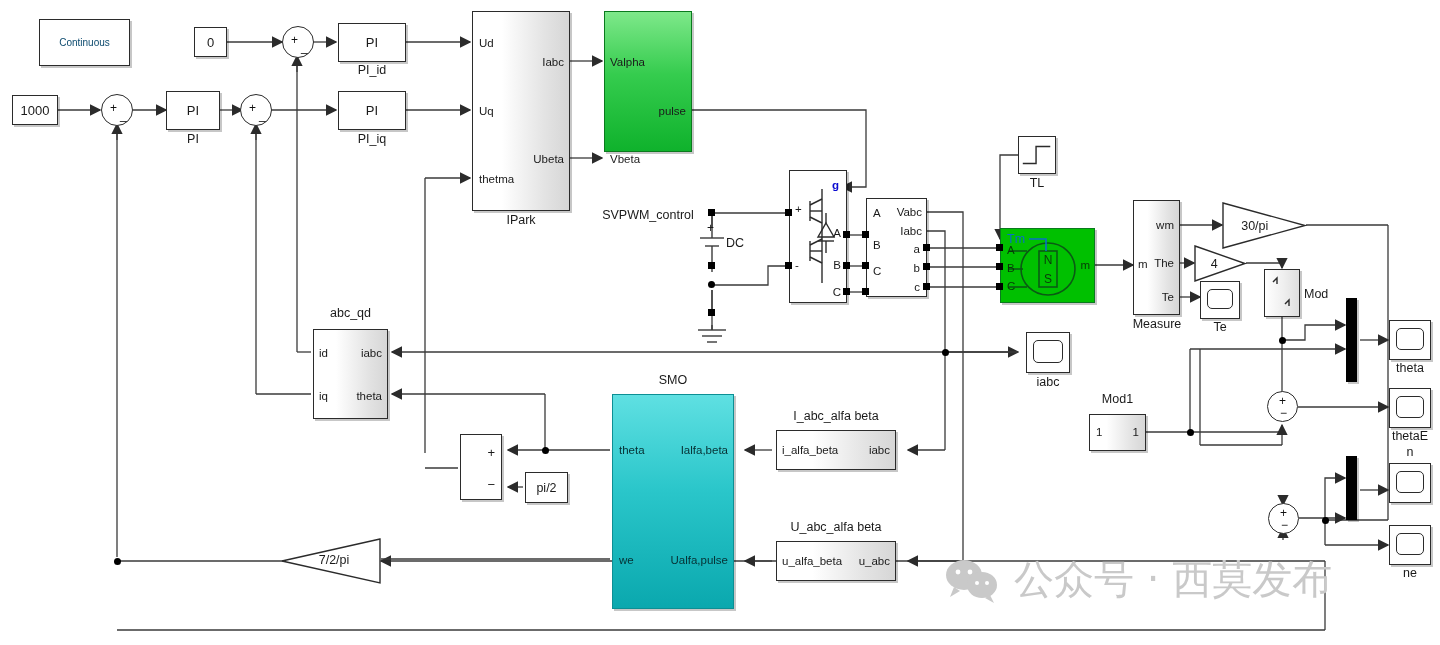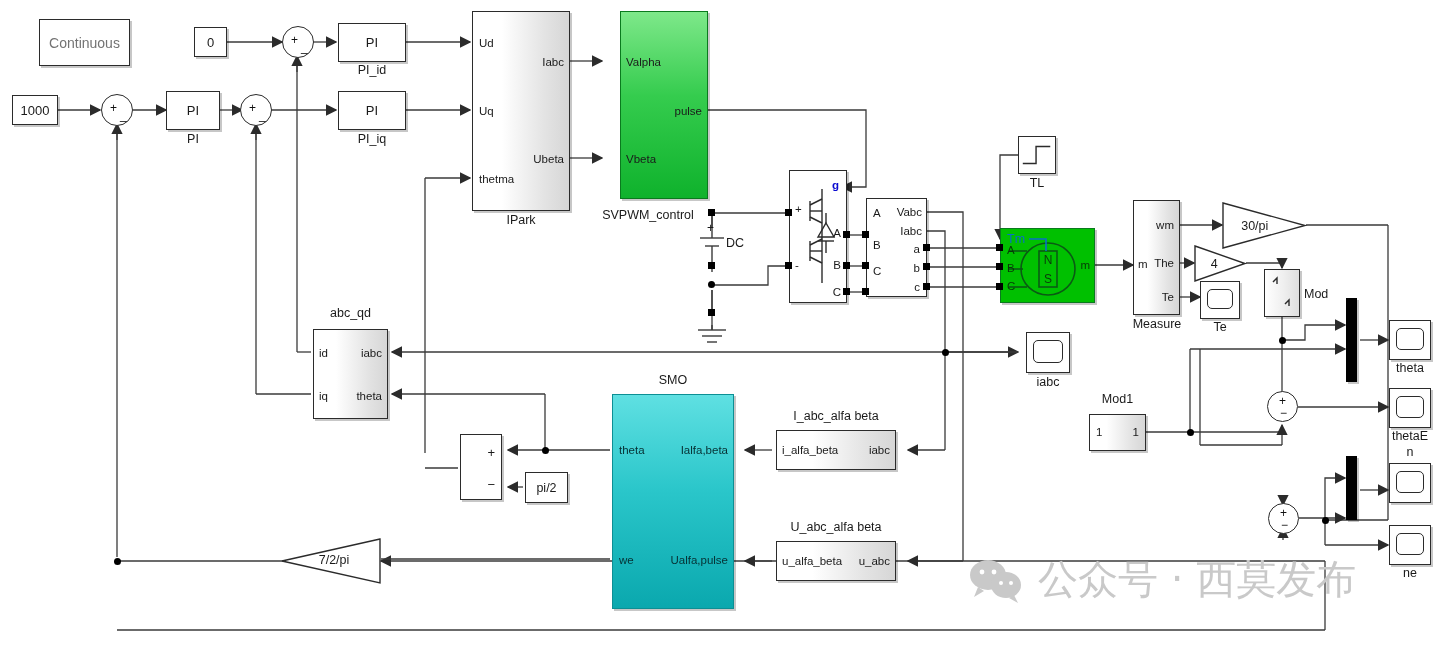--- a/index.html
+++ b/index.html
@@ -57,21 +57,21 @@
   }
   .grad-cyan {
     background: linear-gradient(to bottom, #5fe0e2 0%, #2ac6ca 45%, #0aa8ae 100%);
     border-color: #0c8f94;
   }
   .solid-green {
     background: #00c000;
     border-color: #0a7a1e;
   }
   .continuous-txt {
-    color: #737373; font-size: 14px;
+    color: #0c4a6e; font-size: 10px;
   }
   .sum {
     position: absolute;
     border: 1.4px solid #2b2b2b;
     border-radius: 50%;
     background: #ffffff;
   }
   .sum .sp, .sum .sm {
     position: absolute; font-size: 12px; color: #111; line-height: 1;
   }
@@ -318,21 +318,21 @@
 
   <div class="blk grad-gray" style="left:472px; top:11px; width:98px; height:200px;">
     <span class="port" style="left:6px; top:25px;">Ud</span>
     <span class="port" style="left:6px; top:93px;">Uq</span>
     <span class="port" style="left:6px; top:161px;">thetma</span>
     <span class="port" style="right:5px; top:44px;">Iabc</span>
     <span class="port" style="right:5px; top:141px;">Ubeta</span>
   </div>
   <div class="blk-label" style="left:472px; top:214px; width:98px;">IPark</div>
 
-  <div class="blk grad-green" style="left:604px; top:11px; width:88px; height:188px;margin-left:16px;">
+  <div class="blk grad-green" style="left:604px; top:11px; width:88px; height:141px;">
     <span class="port" style="left:5px; top:44px;">Valpha</span>
     <span class="port" style="left:5px; top:141px;">Vbeta</span>
     <span class="port" style="right:5px; top:93px;">pulse</span>
   </div>
   <div class="blk-label" style="left:592px; top:209px; width:112px;">SVPWM_control</div>
 
   <div style="position:absolute; left:690px; top:200px; width:60px; height:135px;">
     <svg width="60" height="135" style="display:block; overflow:visible;">
       <g stroke="#3a3a3a" stroke-width="1.4" fill="none">
         <line x1="22" y1="12" x2="22" y2="38"></line>
@@ -572,21 +572,21 @@
   </div>
   <div class="blk-label" style="left:1389px; top:567px; width:42px;">ne</div>
 
   <div class="node" style="left:942px; top:349px;"></div>
   <div class="node" style="left:542px; top:447px;"></div>
   <div class="node" style="left:1279px; top:337px;"></div>
   <div class="node" style="left:1187px; top:429px;"></div>
   <div class="node" style="left:1322px; top:517px;"></div>
   <div class="node" style="left:114px; top:558px;"></div>
 
-  <div class="watermark" style="left:968px; top:552px;">
+  <div class="watermark" style="left:944px; top:552px;">
     <svg class="wm-logo" width="56" height="46" viewBox="0 0 56 46">
       <ellipse cx="20" cy="18" rx="18" ry="15" fill="#c9c9c9"></ellipse>
       <path d="M10,30 L6,40 L16,34 z" fill="#c9c9c9"></path>
       <ellipse cx="38" cy="28" rx="15" ry="13" fill="#c9c9c9"></ellipse>
       <path d="M46,38 L50,46 L41,41 z" fill="#c9c9c9"></path>
       <circle cx="14" cy="15" r="2.4" fill="#ffffff"></circle>
       <circle cx="26" cy="15" r="2.4" fill="#ffffff"></circle>
       <circle cx="33" cy="26" r="2" fill="#ffffff"></circle>
       <circle cx="43" cy="26" r="2" fill="#ffffff"></circle>
     </svg>

